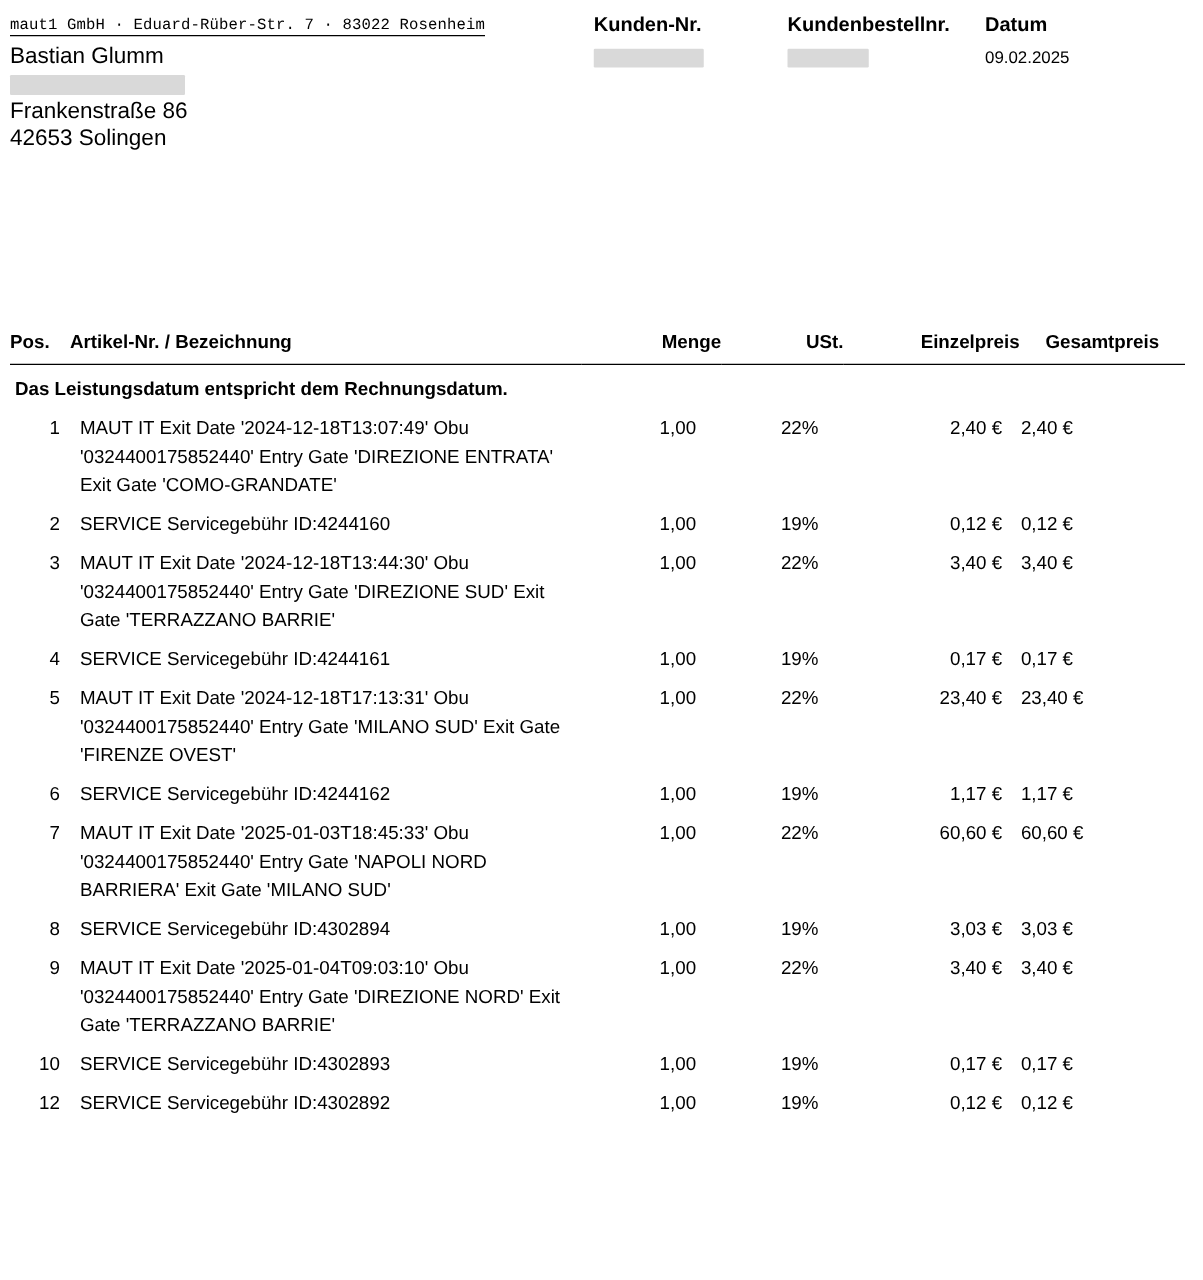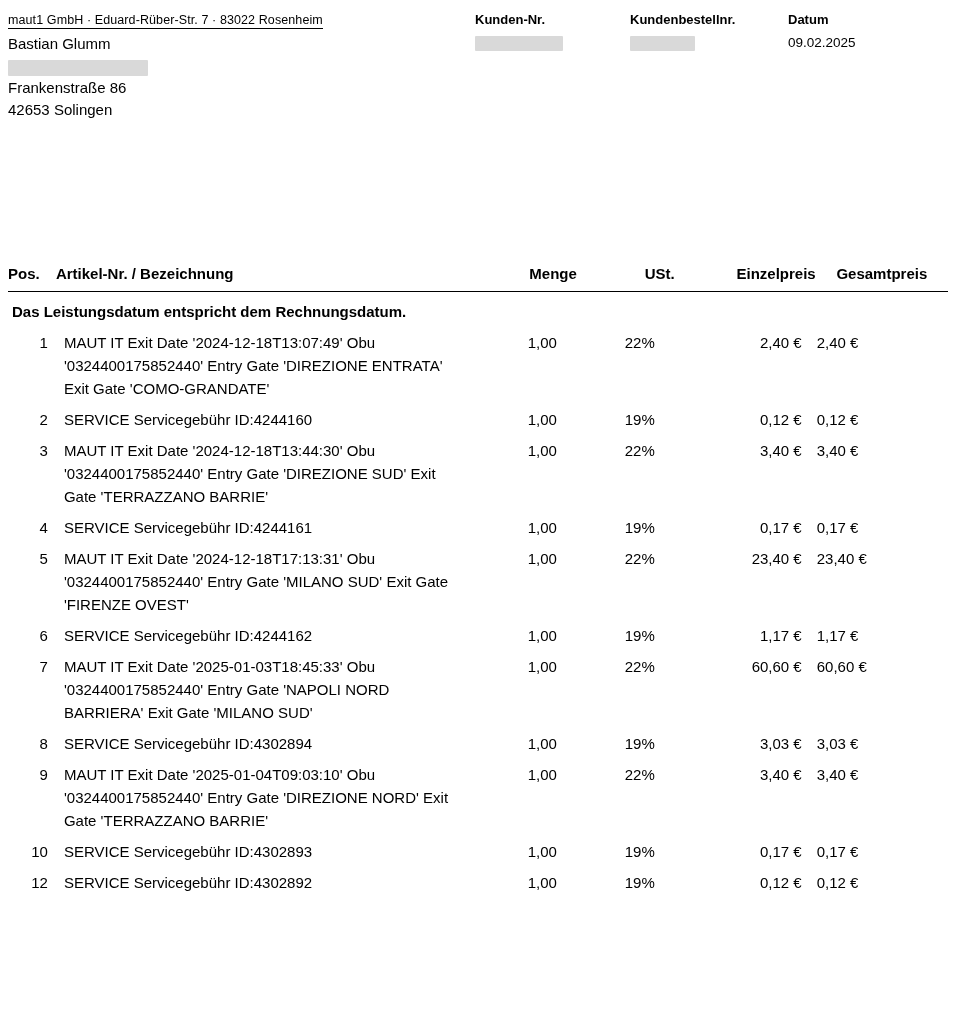--- a/index.html
+++ b/index.html
@@ -30,26 +30,27 @@
   }
   .sender-line {
     position: absolute;
     left: 8px;
     top: 13px;
     font-size: 12.5px;
     letter-spacing: 0.1px;
     border-bottom: 1px solid #000;
     padding-bottom: 1px;
     white-space: nowrap;
+    font-family: Liberation Mono, monospace;
   }
   .recipient {
     position: absolute;
     left: 8px;
     top: 33px;
-    font-size: 15px;
+    font-size: 18px;
     line-height: 22px;
   }
   .recipient .line {
     white-space: nowrap;
   }
   .redacted {
     display: inline-block;
     background: #d9d9d9;
     border-radius: 1px;
     vertical-align: middle;
@@ -69,21 +70,21 @@
     left: 470px;
     width: 480px;
     font-size: 13px;
   }
   .meta-col {
     position: absolute;
     top: 0;
   }
   .meta-col .label {
     font-weight: bold;
-    font-size: 13px;
+    font-size: 16px;
     white-space: nowrap;
   }
   .meta-col .value {
     margin-top: 8px;
     font-size: 13.5px;
     white-space: nowrap;
   }
   .col-kunden { left: 5px; }
   .col-bestell { left: 160px; }
   .col-datum { left: 318px; }

